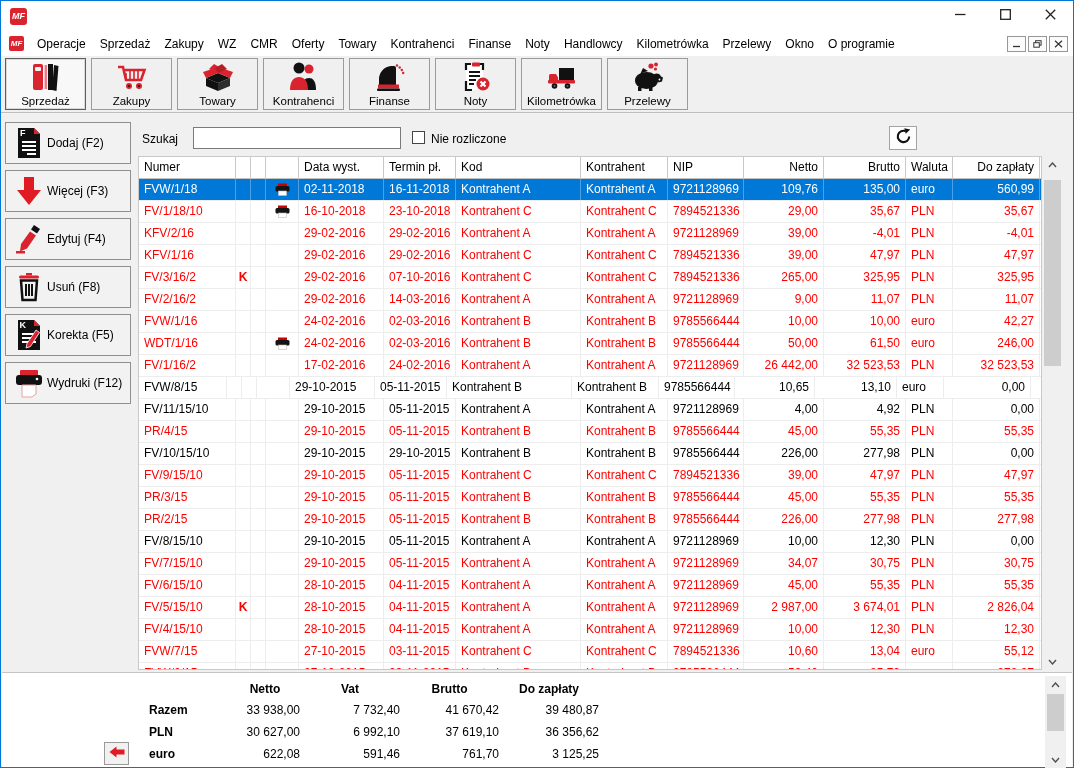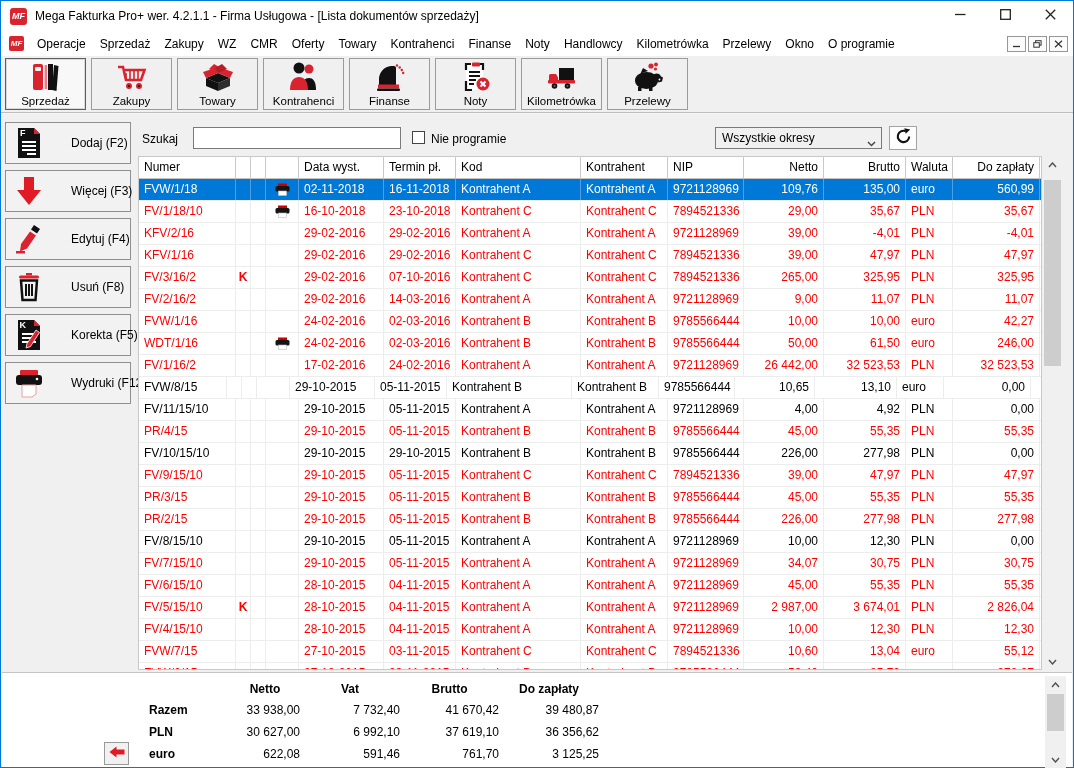--- a/index.html
+++ b/index.html
@@ -34,21 +34,21 @@
   .tool-icon{height:34px;display:flex;align-items:center;justify-content:center;}
   .tool-label{font-size:11.5px;line-height:14px;white-space:nowrap;}
 
   
   .content{position:absolute;top:113px;left:0;right:0;bottom:0;background:#f0f0f0;}
 
   
   .side-btn{position:absolute;left:4px;width:126px;height:42px;border:1px solid #8f8f8f;background:#f2f2f2;
     display:flex;align-items:center;padding:0 7px 0 5px;}
   .side-icon{width:36px;display:flex;align-items:center;justify-content:center;flex:0 0 auto;}
-  .side-label{flex:1;white-space:nowrap;font-size:12px;margin-left:24px;}
+  .side-label{flex:1;white-space:nowrap;font-size:12px;}
 
   
   .filter-label{position:absolute;white-space:nowrap;}
   .search-input{position:absolute;left:192px;top:13px;width:208px;height:22px;border:1px solid #7a7a7a;background:#fff;
     font-family:"Liberation Sans",sans-serif;font-size:12px;padding:0 4px;}
   .checkbox{position:absolute;left:411px;top:17px;width:13px;height:13px;border:1px solid #444;background:#fff;}
   .combo{position:absolute;top:13px;height:22px;border:1px solid #7a7a7a;background:#f0f0f0;display:flex;align-items:center;padding:0 20px 0 6px;}
   .combo .val{white-space:nowrap;overflow:hidden;}
   .combo .chev{position:absolute;right:5px;top:8px;}
   .refresh-btn{position:absolute;left:888px;top:12px;width:28px;height:24px;border:1px solid #a3a3a3;background:#fdfdfd;display:flex;align-items:center;justify-content:center;}
@@ -84,21 +84,20 @@
   .shead .scell{font-weight:bold;text-align:center;}
   .back-btn{position:absolute;left:102px;top:69px;width:25px;height:23px;border:1px solid #9a9a9a;background:#f1f1f1;display:flex;align-items:center;justify-content:center;}
 </style>
 </head>
 <body>
 
 <div class="window">
 
   <div class="titlebar">
     <div class="app-logo">MF</div>
-    <div class="title-text">Mega Fakturka Pro+ wer. 4.2.1.1 - Firma Usługowa - [Lista dokumentów sprzedaży]</div>
     <div class="win-controls">
         <div class="win-btn">
           <span><svg width="11" height="11" viewBox="0 0 11 11">
               <line x1="0" y1="5.5" x2="10.5" y2="5.5" stroke="#222" stroke-width="1.3"></line>
             </svg></span>
         </div>
         <div class="win-btn">
           <span><svg width="11" height="11" viewBox="0 0 11 11">
               <rect x="0.7" y="0.7" width="9.6" height="9.6" fill="none" stroke="#222" stroke-width="1.3"></rect>
             </svg></span>
@@ -338,27 +337,21 @@
               <path d="M9 17 h14 v9 l-4 3 h-10 z" fill="#fff" stroke="#e9a0a0"></path>
             </svg>
           </span>
           <span class="side-label">Wydruki (F12)</span>
         </div>
       </div>
 
     <div class="filter-label" style="left:141px;top:18px;">Szukaj</div>
     <input class="search-input" type="text" value="" style="">
     <div class="checkbox"></div>
-    <div class="filter-label" style="left:430px;top:18px;">Nie programie</div>
-    <div class="combo" style="left:714px;width:167px;">
-      <span class="val">Wszystkie okresy</span>
-      <span class="chev" id="chev2"><svg width="9" height="6" viewBox="0 0 9 6">
-            <polyline points="1,1 4.5,4.6 8,1" fill="none" stroke="#444" stroke-width="1.4"></polyline>
-          </svg></span>
-    </div>
+    <div class="filter-label" style="left:430px;top:18px;">Nie rozliczone</div>
     <div class="refresh-btn">
         <span id="refreshIcon"><svg width="17" height="17" viewBox="0 0 17 17">
             <path d="M14.2 8.5 A5.7 5.7 0 1 1 10.5 3.1" fill="none" stroke="#111" stroke-width="2.1"></path>
             <polygon points="9.3,0.2 15.2,1.6 10.7,5.7" fill="#111"></polygon>
           </svg></span>
       </div>
 
     <div class="grid">
         <div class="trow thead">
           <div class="tcell al" style="width: 97px;">Numer</div>

